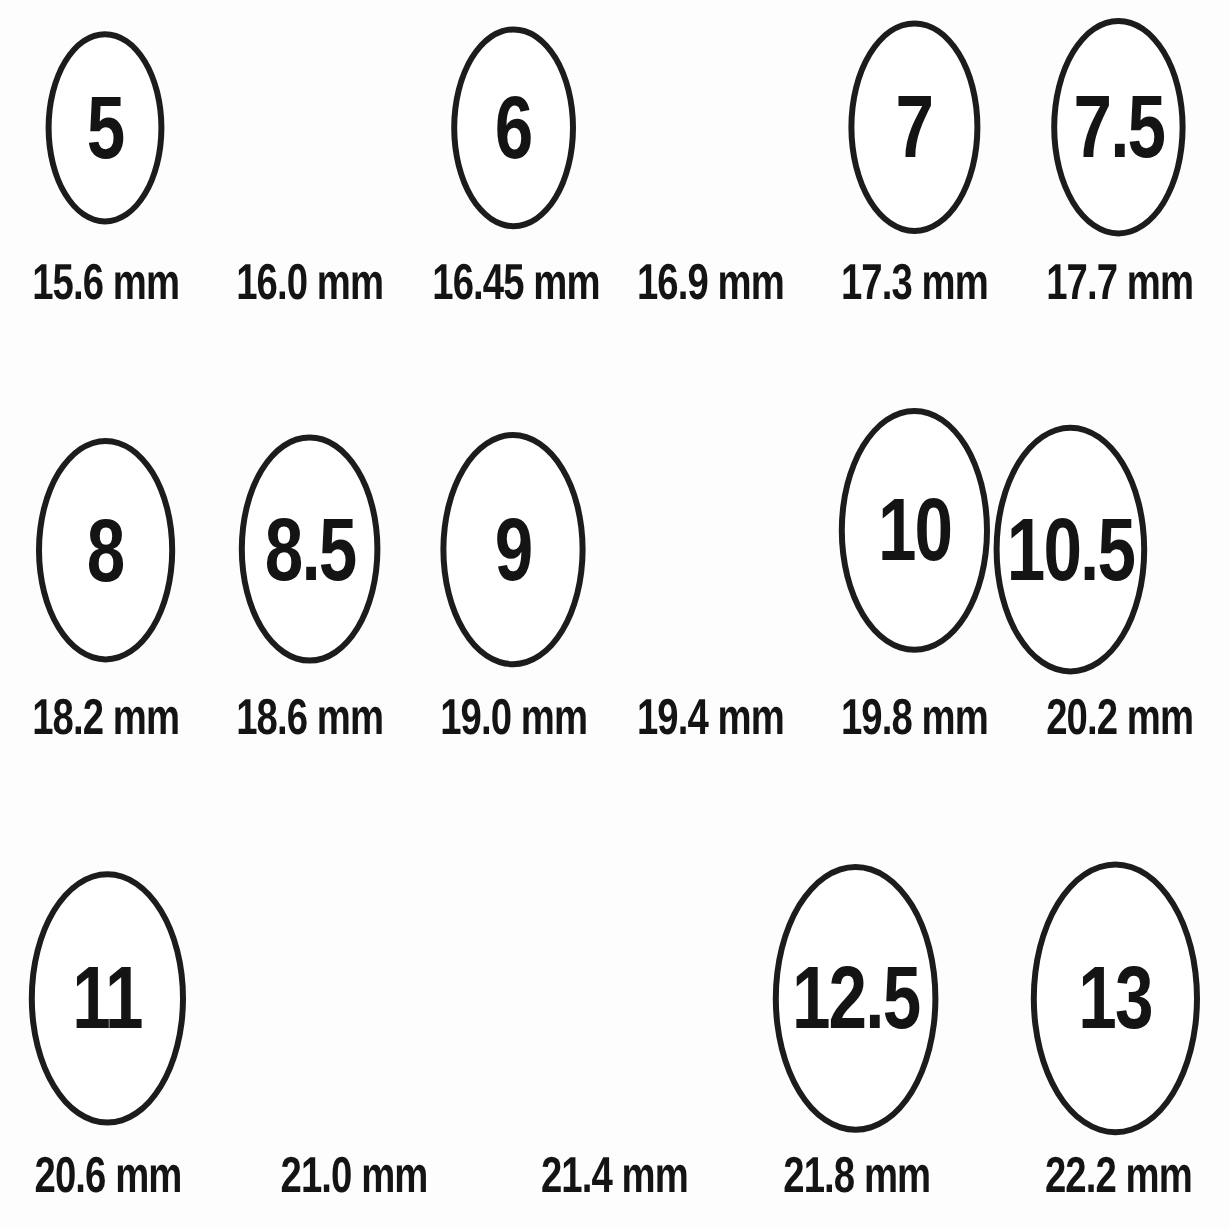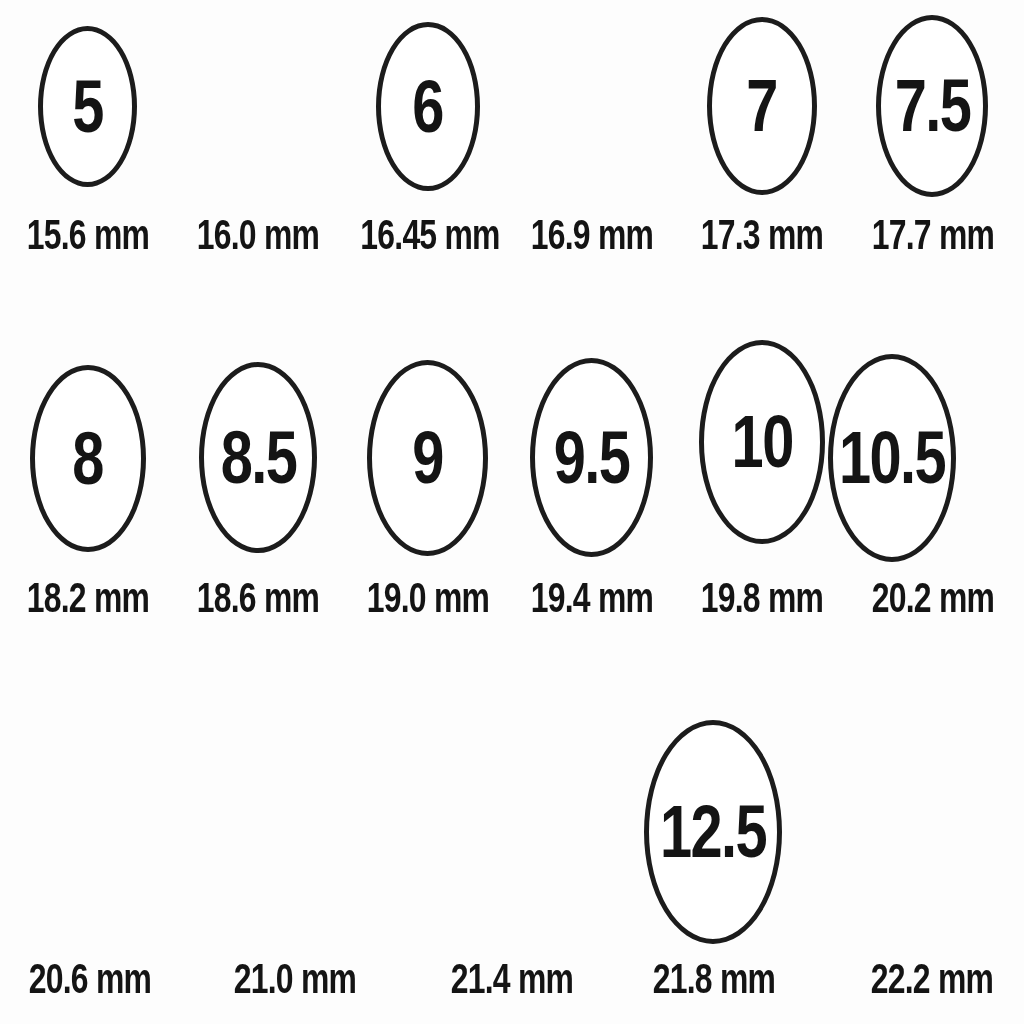--- a/index.html
+++ b/index.html
@@ -80,41 +80,44 @@
   <div class="ring" style="left:199px;top:362px;width:118px;height:191px">
     <span class="num">8.5</span>
   </div>
   <div class="mm" style="left:258px;top:577px">18.6 mm</div>
 
   <div class="ring" style="left:367px;top:360px;width:121px;height:196px">
     <span class="num">9</span>
   </div>
   <div class="mm" style="left:428px;top:577px">19.0 mm</div>
 
-  <div class="ring" style="left:530px;top:358px;width:123px;height:199px">
-    <span class="num">9.5</span>
-  </div>
   <div class="mm" style="left:592px;top:577px">19.4 mm</div>
 
   <div class="ring" style="left:699px;top:340px;width:126px;height:204px">
     <span class="num">10</span>
   </div>
   <div class="mm" style="left:762px;top:577px">19.8 mm</div>
 
   <div class="ring" style="left:828px;top:354px;width:128px;height:208px">
     <span class="num">10.5</span>
   </div>
   <div class="mm" style="left:933px;top:577px">20.2 mm</div>
 
+  <div class="ring" style="left:24px;top:726px;width:131px;height:212px">
+    <span class="num">11</span>
+  </div>
   <div class="mm" style="left:90px;top:958px">20.6 mm</div>
 
   <div class="mm" style="left:295px;top:958px">21.0 mm</div>
 
   <div class="mm" style="left:512px;top:958px">21.4 mm</div>
 
   <div class="ring" style="left:644px;top:720px;width:138px;height:224px">
     <span class="num">12.5</span>
   </div>
   <div class="mm" style="left:714px;top:958px">21.8 mm</div>
 
+  <div class="ring" style="left:859px;top:718px;width:141px;height:228px">
+    <span class="num">13</span>
+  </div>
   <div class="mm" style="left:932px;top:958px">22.2 mm</div>
 
 </div>
 
 </body></html>

